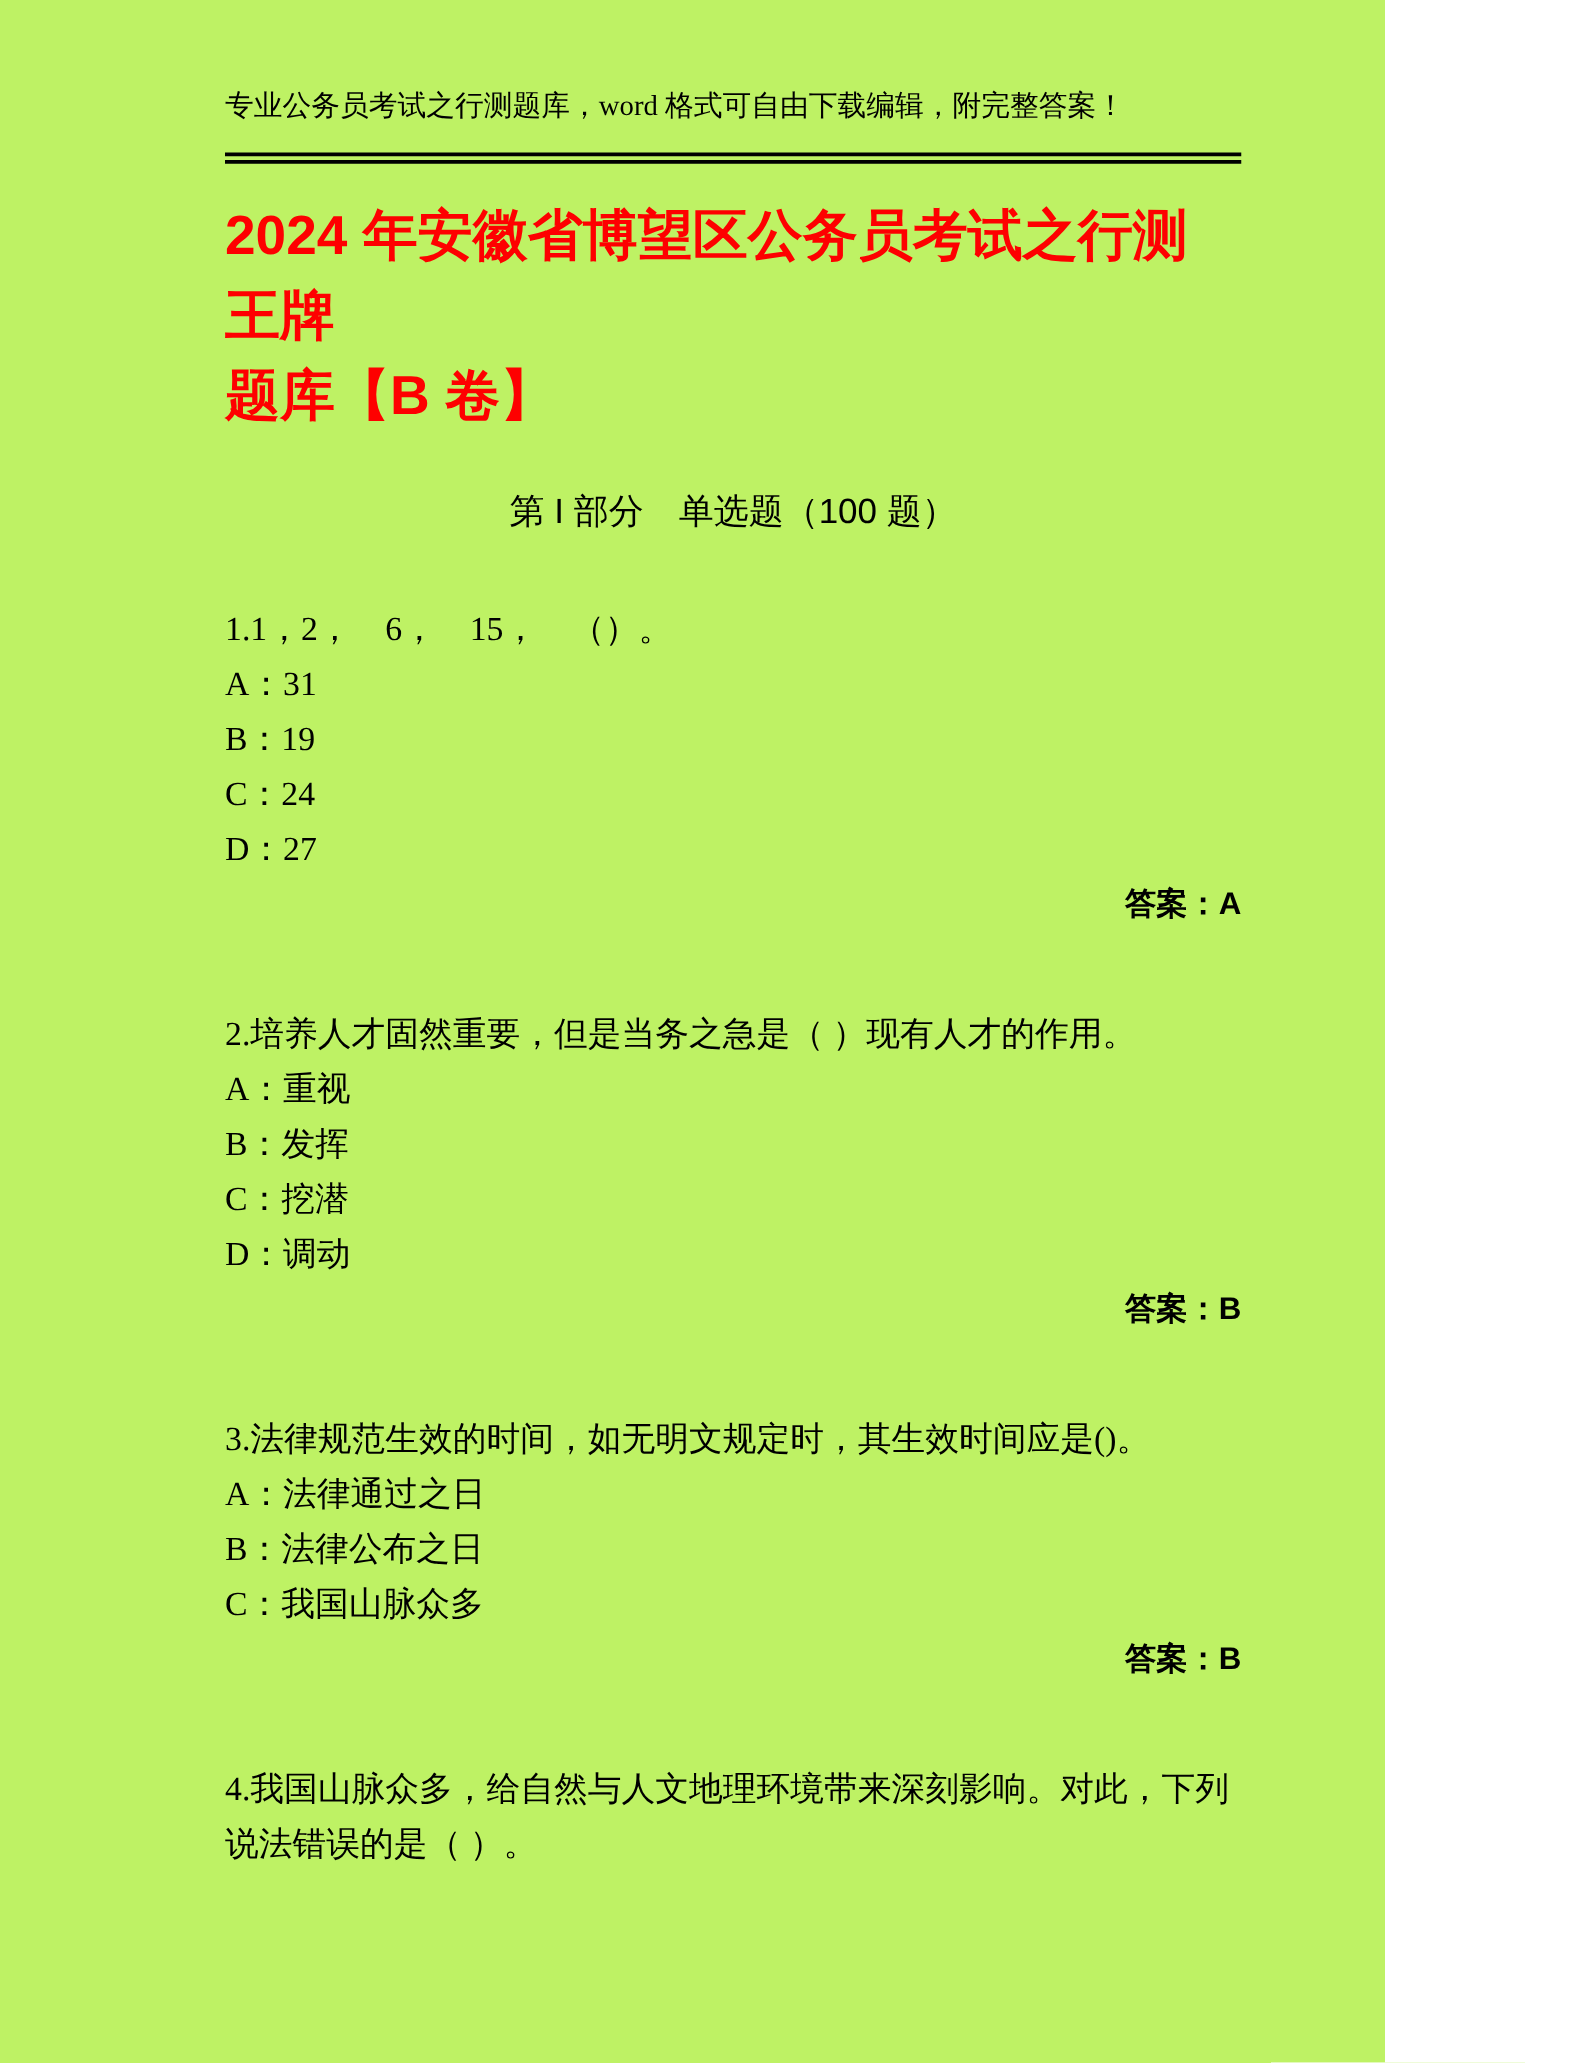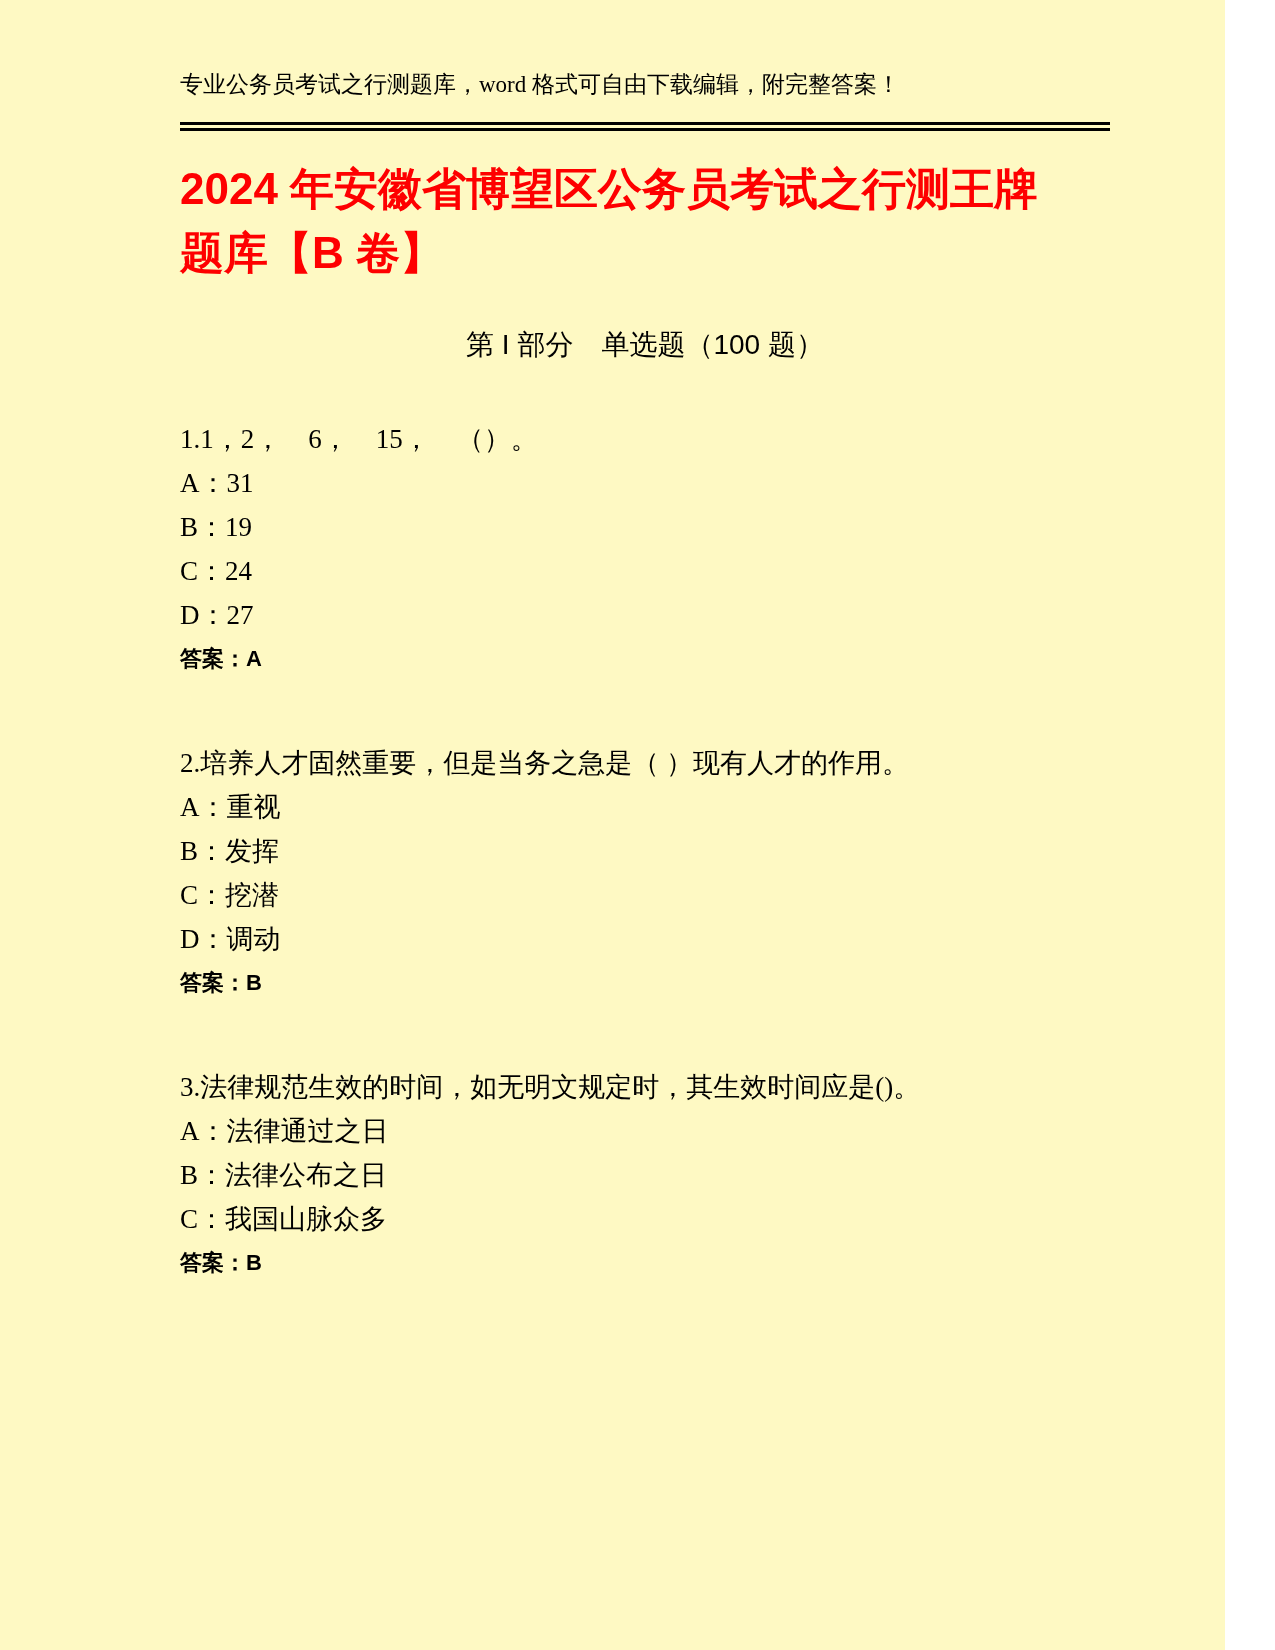--- a/index.html
+++ b/index.html
@@ -1,20 +1,20 @@
 <!DOCTYPE html>
 <html><head>
 <meta charset="utf-8">
 <style>
   html, body { margin: 0; padding: 0; background: #ffffff; }
   .page {
     position: relative;
-    width: 1225px;
+    width: 1108px;
     height: 1650px;
-    background: #fef9c3;
+    background: #bef264;
     overflow: hidden;
     color: #000000;
     font-family: "Liberation Serif", "DejaVu Serif", serif;
     box-sizing: border-box;
   }
   .content {
     padding: 70px 115px 0 180px; 
   }
   .header-note {
     font-size: 23px;
@@ -47,25 +47,26 @@
   }
   #questions { margin-top: 54px; }
   .question + .question { margin-top: 60px; }
   .q-text, .q-option {
     font-size: 27px;
     line-height: 44px;
     white-space: pre-wrap;
     max-width: 920px;
   }
   .q-answer {
-    font-size: 22px;
+    font-size: 25px;
     line-height: 44px;
     font-weight: 700;
     font-family: "Liberation Sans", "DejaVu Sans", sans-serif;
     white-space: pre-wrap;
+    text-align: right;
   }
 </style>
 </head>
 <body>
 
 <div class="page">
   <div class="content">
 
     <div class="header-note">专业公务员考试之行测题库，word 格式可自由下载编辑，附完整答案！</div>
 
@@ -95,16 +96,19 @@
           <div class="q-option">D：调动</div>
           <div class="q-answer"><span>答案：</span><span>B</span></div>
         </div>
         <div class="question">
           <div class="q-text">3.法律规范生效的时间，如无明文规定时，其生效时间应是()。</div>
           <div class="q-option">A：法律通过之日</div>
           <div class="q-option">B：法律公布之日</div>
           <div class="q-option">C：我国山脉众多</div>
           <div class="q-answer"><span>答案：</span><span>B</span></div>
         </div>
+        <div class="question">
+          <div class="q-text">4.我国山脉众多，给自然与人文地理环境带来深刻影响。对此，下列说法错误的是（ ）。</div>
+        </div>
       </div>
 
   </div>
 </div>
 
 </body></html>

